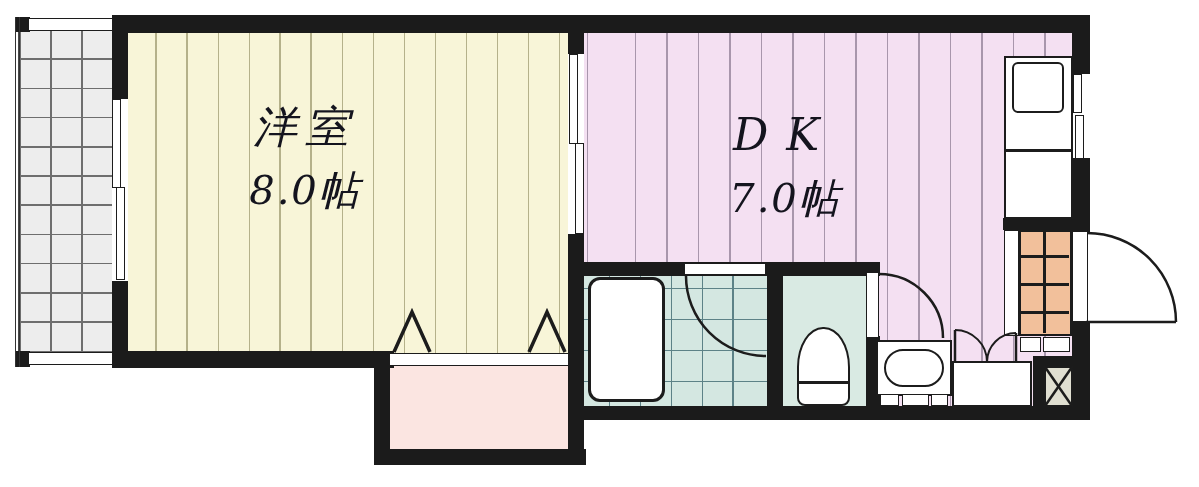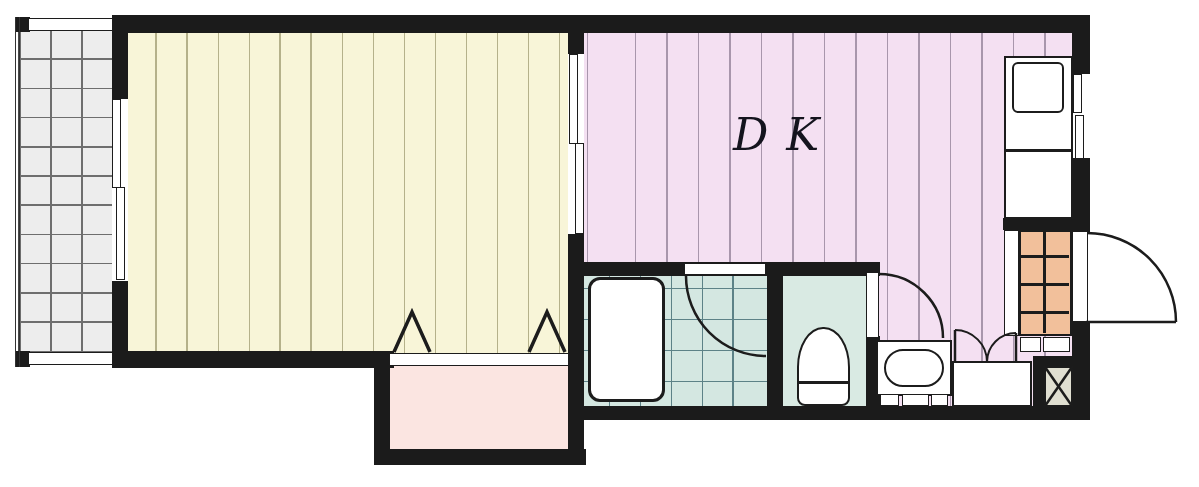--- a/index.html
+++ b/index.html
@@ -117,17 +117,22 @@
     <line x1="1016" y1="362" x2="1016" y2="333" stroke-width="2.5"></line>
     <path d="M 1016 333 A 29 29 0 0 0 987 362" stroke-width="2"></path>
     <line x1="1086" y1="322" x2="1176" y2="322" stroke-width="2.5"></line>
     <path d="M 1176 322 A 89 89 0 0 0 1087 233" stroke-width="2.5"></path>
     <polyline points="394,352 412,312 430,352" stroke-width="3.5"></polyline>
     <polyline points="529,352 547,312 565,352" stroke-width="3.5"></polyline>
     <line x1="1045" y1="367" x2="1072" y2="406" stroke-width="2.5"></line>
     <line x1="1072" y1="367" x2="1045" y2="406" stroke-width="2.5"></line>
   </svg>
 
+  <div class="label" style="left:160px;top:100px;width:290px;">
+    <div class="room-name">洋室</div>
+    <div class="room-size">8.0帖</div>
+  </div>
   <div class="label label-dk" style="left:655px;top:92px;width:260px;">
     <div class="room-name">DK</div>
+    <div class="room-size">7.0帖</div>
   </div>
 
 </div>
 
 </body></html>

